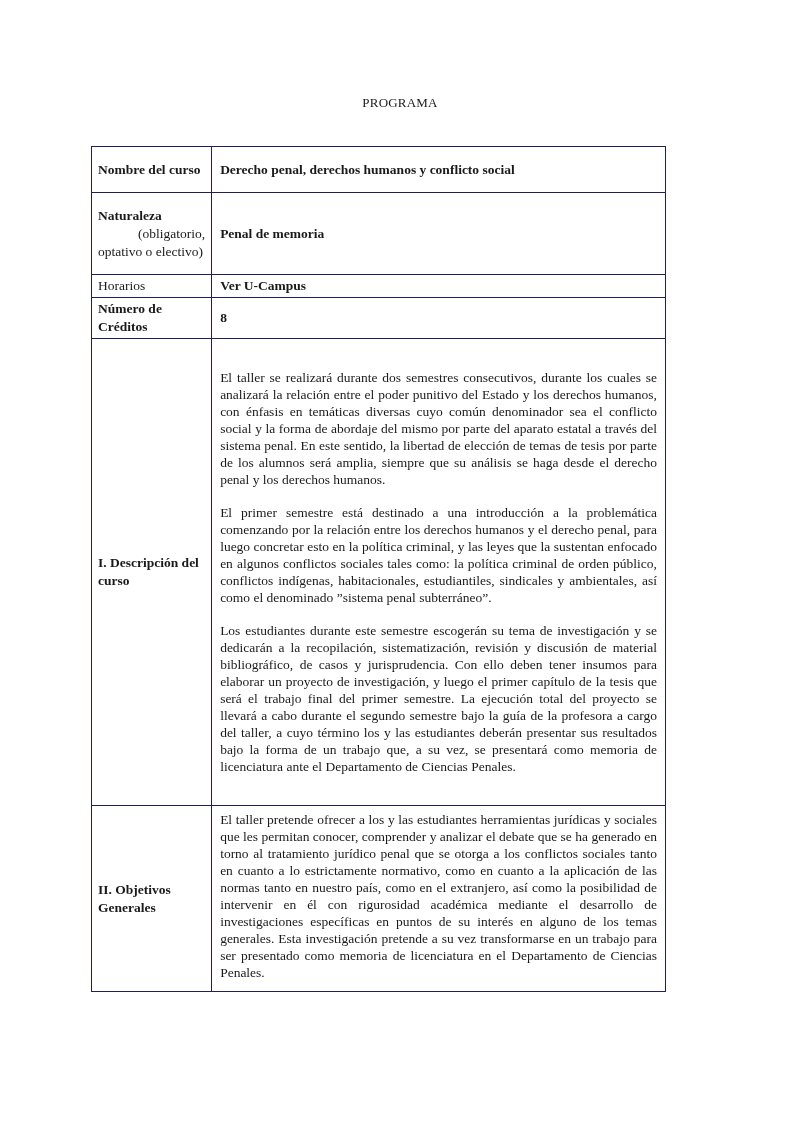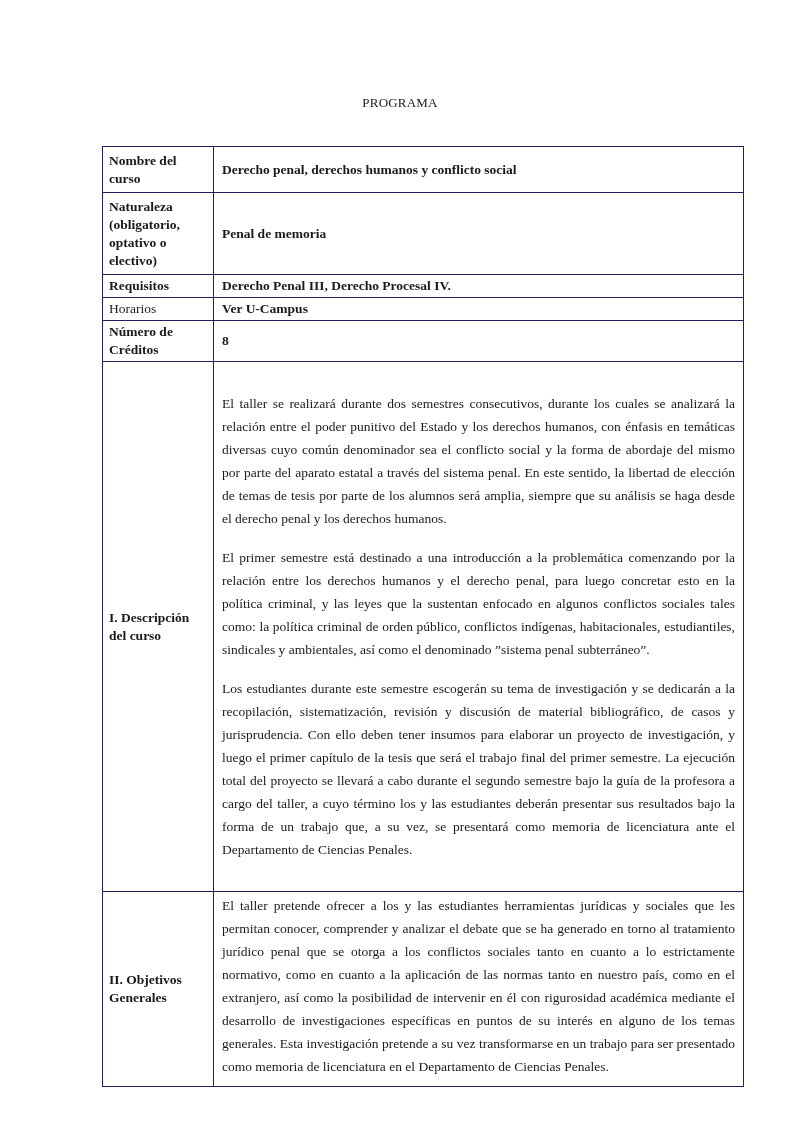--- a/index.html
+++ b/index.html
@@ -1,23 +1,23 @@
 <!DOCTYPE html>
 <html><head>
 <meta charset="utf-8">
 <style>
   html, body { margin: 0; padding: 0; background: #ffffff; }
   body { width: 800px; height: 1132px; position: relative; font-family: "Liberation Serif", "DejaVu Serif", serif; color: #1a1a1a; }
   .title { position: absolute; top: 95px; left: 0; width: 800px; text-align: center; font-weight: normal; font-size: 13px; letter-spacing: 0.2px; }
-  table.prog { position: absolute; top: 146px; left: 102px; width: 642px; border-collapse: collapse; }
+  table.prog { position: absolute; top: 146px; left: 91px; width: 575px; border-collapse: collapse; }
   table.prog td { border: 1.5px solid #1f1f5c; vertical-align: middle; font-size: 13.5px; }
   td.lbl { width: 98px; padding: 2px 6px; font-weight: bold; line-height: 18px; }
-  td.lbl .norm { font-weight: bold; }
+  td.lbl .norm { font-weight: normal; margin-left: 40px; }
   td.val { padding: 2px 8px; line-height: 18px; font-weight: bold; }
-  td.long { padding: 8px 8px 8px 8px; text-align: justify; font-size: 13.2px; line-height: 23px; }
+  td.long { padding: 8px 8px 8px 8px; text-align: justify; font-size: 13.2px; line-height: 17px; }
   td.long p { margin: 0 0 16px 0; }
   td.long p:last-child { margin-bottom: 0; }
   tr.r-nombre { height: 46px; }
   tr.r-nat { height: 82px; padding-left: 23px; }
   tr.r-req, tr.r-hor { height: 20px; }
   tr.r-cred { height: 38px; }
   tr.r-desc { height: 442px; }
   tr.r-obj { height: 186px; }
   td.desc { padding-top: 30px; padding-bottom: 30px; }
   td.obj { vertical-align: top; padding-top: 2px; }
@@ -33,24 +33,20 @@
     <td class="lbl">Nombre del curso</td>
     <td class="val">Derecho penal, derechos humanos y conflicto social</td>
   </tr>
   <tr class="r-nat">
     <td class="lbl">
       <span>Naturaleza</span><br>
       <span class="norm">(obligatorio, optativo o electivo)</span>
     </td>
     <td class="val">Penal de memoria</td>
   </tr>
-  <tr class="r-req">
-    <td class="lbl">Requisitos</td>
-    <td class="val">Derecho Penal III, Derecho Procesal IV.</td>
-  </tr>
   <tr class="r-hor">
     <td class="lbl" style="font-weight:normal">Horarios</td>
     <td class="val">Ver U-Campus</td>
   </tr>
   <tr class="r-cred">
     <td class="lbl">Número de Créditos</td>
     <td class="val">8</td>
   </tr>
   <tr class="r-desc">
     <td class="lbl">I. Descripción del curso</td>

